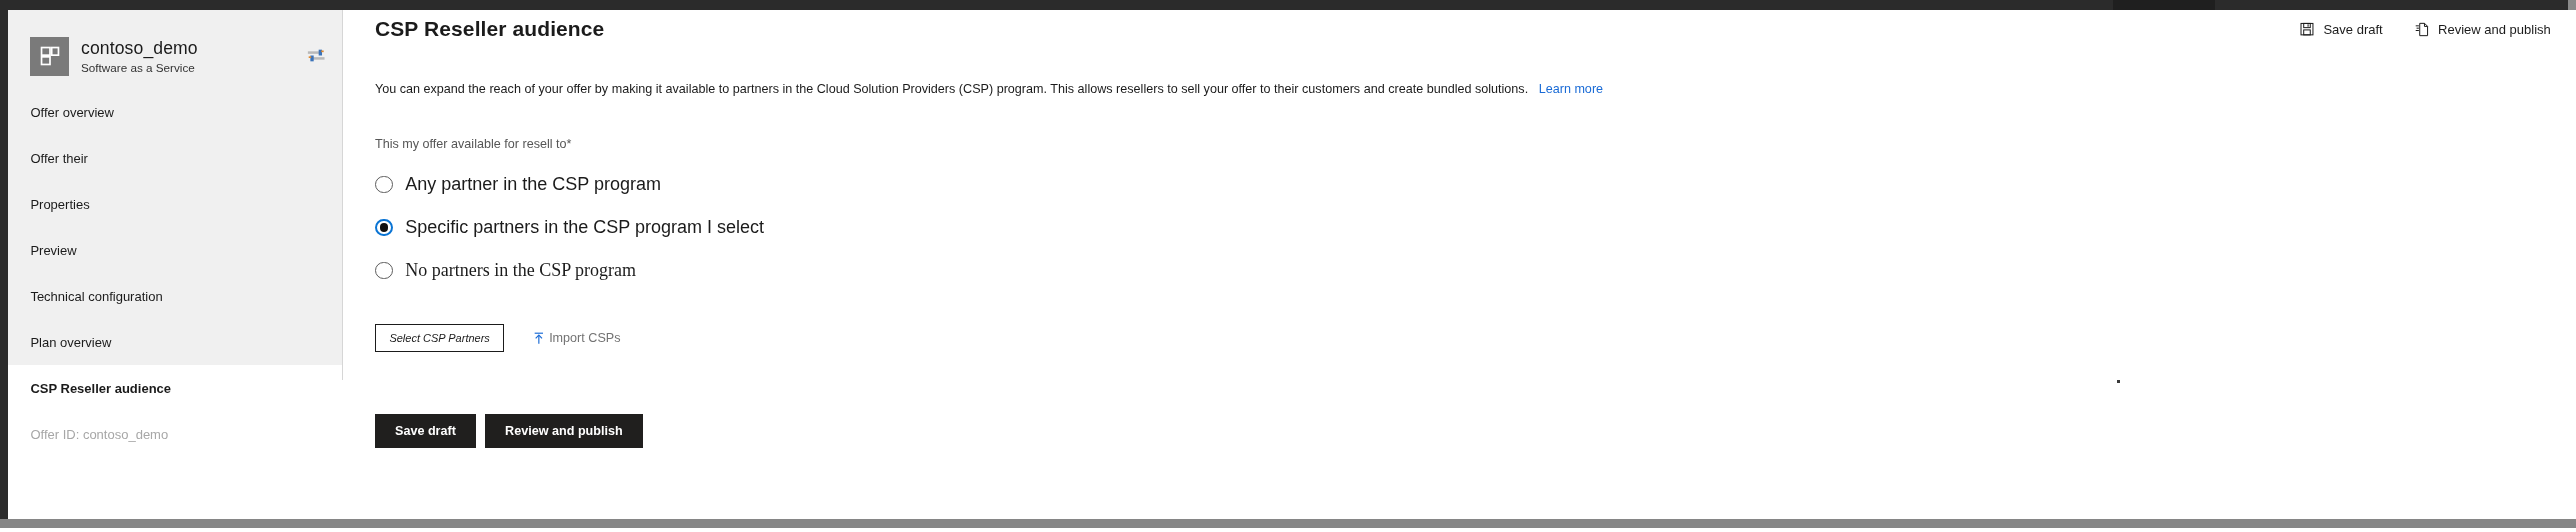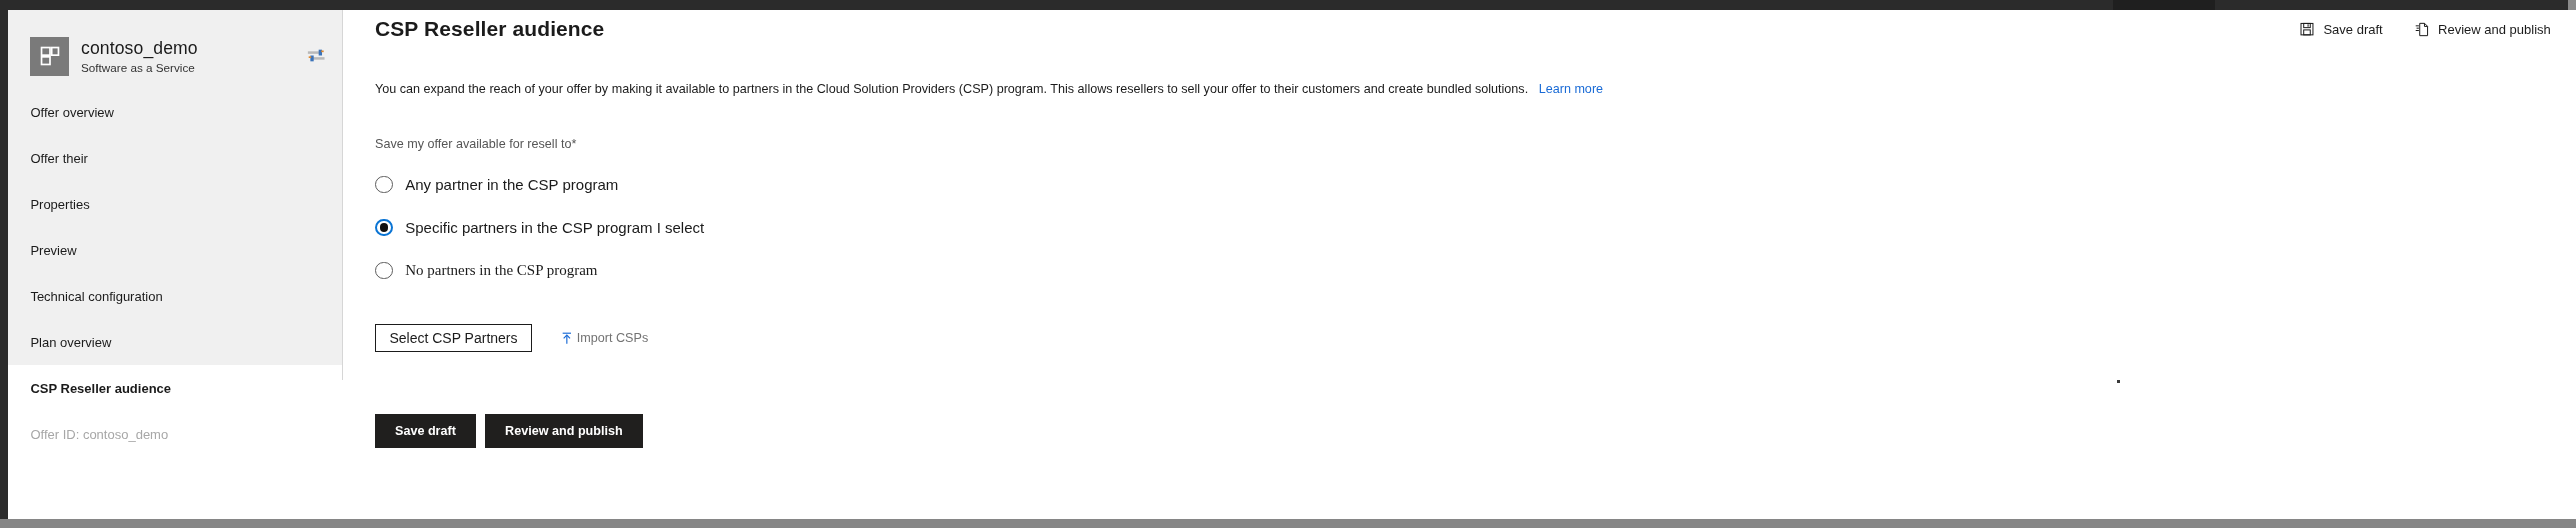--- a/index.html
+++ b/index.html
@@ -241,42 +241,43 @@
     content: "";
     position: absolute;
     left: 50%; top: 50%;
     width: 8.4px; height: 8.4px;
     margin: -4.2px 0 0 -4.2px;
     border-radius: 50%;
     background: #111111;
   }
   .radio-text {
     margin-left: 12.6px;
-    font-size: 15px;
+    font-size: 18px;
     color: #1b1b1b;
   }
 
   .action-row {
     position: absolute;
     left: 30px;
     top: 314px;
     display: flex;
     align-items: center;
   }
   .btn-outline {
     border: 1.3px solid #1b1b1b;
     background: #ffffff;
     color: #1b1b1b;
-    font-size: 14px;
+    font-size: 11px;
     font-family: "Liberation Sans", sans-serif;
     padding: 0 13.4px;
     height: 28px;
     line-height: 26px;
     cursor: pointer;
     white-space: nowrap;
+    font-style: italic;
   }
   .import-link {
     margin-left: 29px;
     display: flex;
     align-items: center;
     gap: 4.2px;
     color: #737373;
     font-size: 12.6px;
     cursor: pointer;
     white-space: nowrap;
@@ -410,21 +411,21 @@
           <span>Review and publish</span>
         </button>
       </div>
     </div>
 
     <div class="desc">
       <span>You can expand the reach of your offer by making it available to partners in the Cloud Solution Providers (CSP) program. This allows resellers to sell your offer to their customers and create bundled solutions.</span>
       <span>&nbsp;&nbsp;</span><a class="link" href="#">Learn more</a>
     </div>
 
-    <div class="field-label">Save my offer available for resell to*</div>
+    <div class="field-label">This my offer available for resell to*</div>
 
     <div class="radio-group">
       <div class="radio-row">
         <span class="radio-mark"></span>
         <span class="radio-text">Any partner in the CSP program</span>
       </div>
       <div class="radio-row checked">
         <span class="radio-mark"></span>
         <span class="radio-text">Specific partners in the CSP program I select</span>
       </div>

